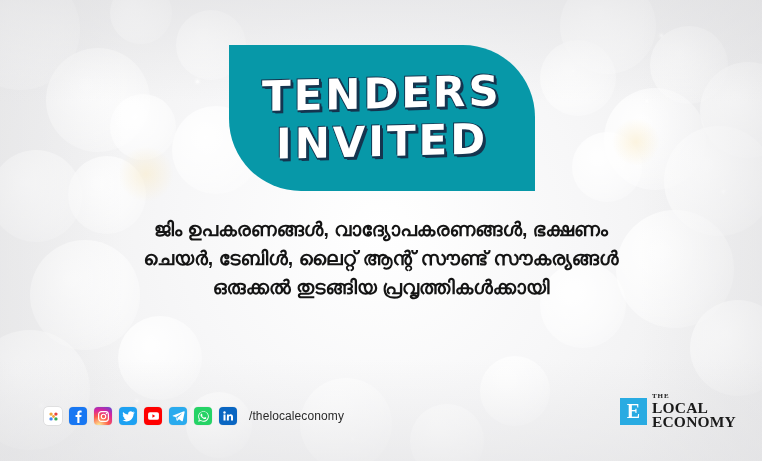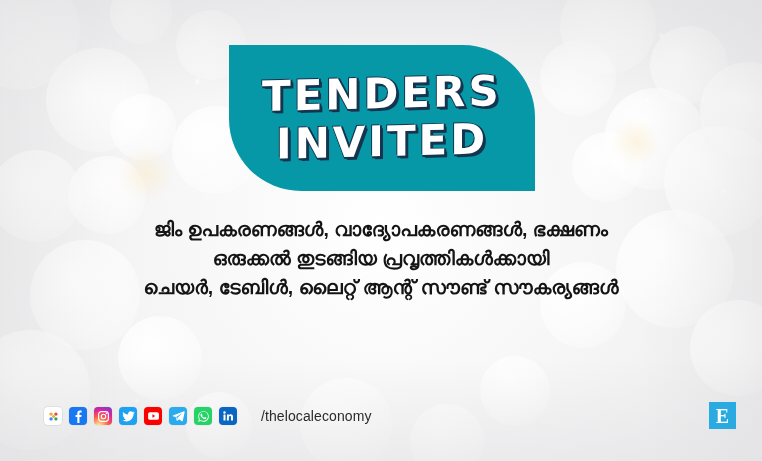--- a/index.html
+++ b/index.html
@@ -151,23 +151,23 @@
     background:
       radial-gradient(circle at 28% 104%, #fdf497 0%, #fd5949 42%, #d6249f 70%, #285AEB 110%);
   }
   #ic-twitter { background: #1DA1F2; }
   #ic-youtube { background: #FF0000; }
   #ic-telegram{ background: #2AABEE; }
   #ic-whatsapp{ background: #25D366; }
   #ic-linkedin{ background: #0A66C2; }
 
   #handle {
-    margin-left: 17px;
+    margin-left: 5px;
     color: #2a2a2a;
-    font-size: 14px;
+    font-size: 12px;
     font-family: "Liberation Sans", sans-serif;
     letter-spacing: 0.1px;
     white-space: nowrap;
   }
 
   
   #brand-logo {
     position: absolute;
     right: 26px;
     bottom: 32px;
@@ -260,22 +260,22 @@
 
   <div id="banner">
     <div id="banner-text">
       <div class="headline" id="headline-1">TENDERS</div>
       <div class="headline" id="headline-2">INVITED</div>
     </div>
   </div>
 
   <div id="body-copy">
     <span class="line">ജിം ഉപകരണങ്ങൾ, വാദ്യോപകരണങ്ങൾ, ഭക്ഷണം</span>
+    <span class="line">ചെയർ, ടേബിൾ, ലൈറ്റ് ആന്റ് സൗണ്ട് സൗകര്യങ്ങൾ</span>
     <span class="line">ഒരുക്കൽ തുടങ്ങിയ പ്രവൃത്തികൾക്കായി</span>
-    <span class="line">ചെയർ, ടേബിൾ, ലൈറ്റ് ആന്റ് സൗണ്ട് സൗകര്യങ്ങൾ</span>
   </div>
 
   <div id="footer">
 
     <div id="social-row">
 
       <div class="sicon" id="ic-koo">
         <svg width="13" height="13" viewBox="0 0 24 24" aria-hidden="true">
           <circle cx="7.5" cy="7.5" r="3.1" fill="#F2A73B"></circle>
           <circle cx="16.5" cy="7.5" r="3.1" fill="#E8453C"></circle>
@@ -332,16 +332,21 @@
         </svg>
       </div>
 
       <span id="handle">/thelocaleconomy</span>
     </div>
 
     <div id="brand-logo">
       <div id="brand-mark">
         <span id="brand-mark-letter">E</span>
       </div>
+      <div id="brand-words">
+        <span id="brand-the">THE</span>
+        <span id="brand-local">LOCAL</span>
+        <span id="brand-economy">ECONOMY</span>
+      </div>
     </div>
 
   </div>
 </div>
 
 </body></html>

